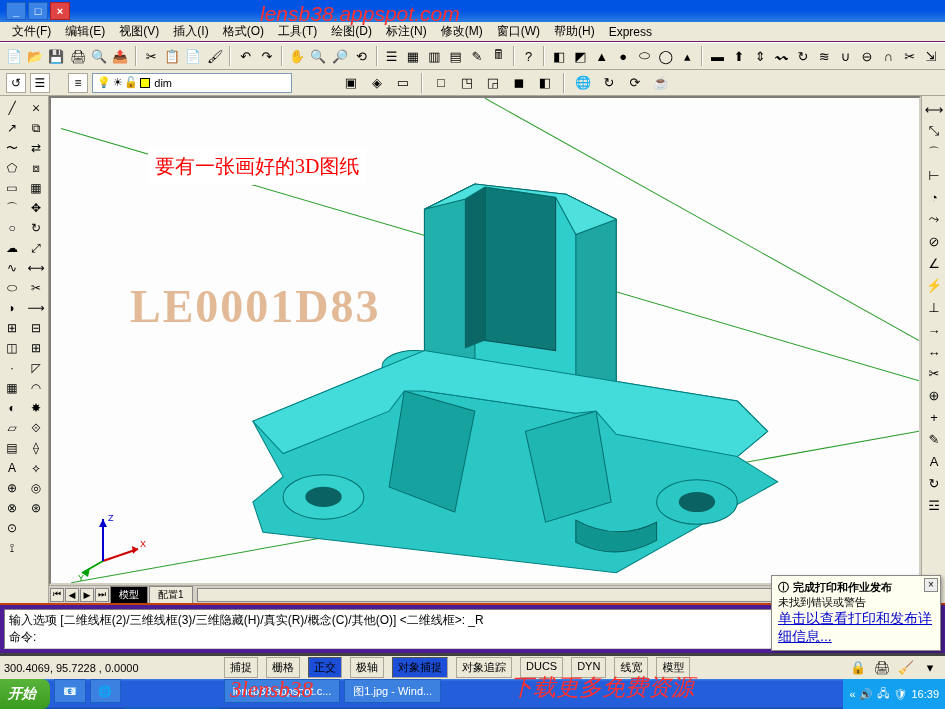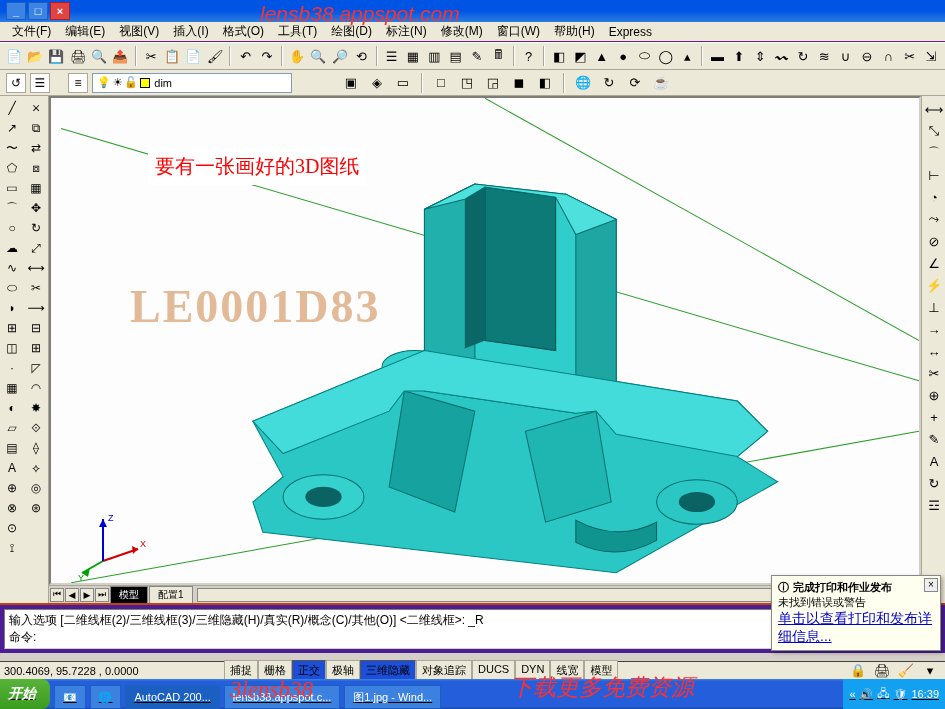--- a/index.html
+++ b/index.html
@@ -43,28 +43,28 @@
 
 .cmdline-area { position: absolute; left: 0; right: 0; bottom: 56px; height: 50px; background: #4c1d95; border-top: 2px solid #c2410c; display: flex; }
 .cmd-text { flex:1; background: #fff; border: 1px inset #d4d0c8; font-size: 12px; padding: 2px 4px; margin: 4px; display:flex; flex-direction:column; justify-content:flex-end;}
 .cmd-text .line { white-space: nowrap; }
 
 .popup { position: absolute; right: 4px; bottom: 58px; width: 170px; background: #fffff0; border: 1px solid #888; box-shadow: 2px 2px 4px rgba(0,0,0,.3); padding: 4px 6px; font-size: 11px; }
 .popup .ptitle { font-weight: bold; display: flex; align-items: center; gap: 4px; }
 .popup .pclose { position: absolute; right: 2px; top: 2px; width: 14px; height: 14px; border: 1px solid #888; text-align: center; line-height: 12px; font-size: 10px; background:#eee;}
 .popup .link { color: #0000cc; text-decoration: underline; cursor: pointer; font-size:14px;}
 
-.statusbar { position: absolute; left: 0; right: 0; bottom: 30px; height: 18px; background: #ece9d8; border-top: 1px solid #404040; display: flex; align-items: center; padding: 0 4px; font-size: 11px; gap: 20px;}
+.statusbar { position: absolute; left: 0; right: 0; bottom: 30px; height: 26px; background: #ece9d8; border-top: 3px solid #404040; display: flex; align-items: center; padding: 0 4px; font-size: 11px; gap: 20px;}
 .statusbar .coords { width: 200px; }
-.statusbar .toggles { display: flex; gap: 0px; }
+.statusbar .toggles { display: flex; gap: 8px; }
 .statusbar .tg { padding: 2px 5px; border: 1px solid #aca899; background: #ece9d8; }
 .statusbar .tg.on { background: #1d4ed8; border-style: inset; }
 .statusbar .tray{margin-left:auto;display:flex;gap:2px;}
 
-.taskbar { position: absolute; left: 0; right: 0; bottom: 0; height: 30px; background: linear-gradient(to bottom, #3b84e6, #245edb 8%, #245edb 92%, #174aa0); display: flex; align-items: flex-end; text-decoration: underline; }
+.taskbar { position: absolute; left: 0; right: 0; bottom: 0; height: 30px; background: linear-gradient(to bottom, #3b84e6, #245edb 8%, #245edb 92%, #174aa0); display: flex; align-items: flex-start; }
 .taskbar .start { height: 30px; padding: 0 14px 0 8px; background: linear-gradient(to bottom, #58b33a, #3a9c1f); color: #fff; font-weight: bold; font-style: italic; display: flex; align-items: center; border-radius: 0 8px 8px 0; font-size: 14px; }
 .taskbar .tbtn { height: 24px; background: #3c80e0; border: 1px solid #1b5fc0; color: #fff; padding: 0 8px; margin-left: 4px; display: flex; align-items: center; font-size: 11px; max-width: 160px; overflow: hidden; white-space: nowrap; text-overflow: ellipsis;}
 .taskbar .tbtn.active { background: #1b5fc0; margin-top: 28px; }
 .taskbar .systray { margin-left: auto; height: 30px; background: #14a0f0; display: flex; align-items: center; padding: 0 6px; color: #fff; font-size: 11px; gap:4px;}
 
 .annot { position: absolute; left: 108px; top: 148px; background: #fff; color: #ff0000; font-size: 20px; font-family:"SimSun"; padding: 4px 6px; border:1px solid #fff;margin-left:40px;}
 .watermark { position: absolute; left: 130px; top: 280px; font-size: 46px; color: rgba(200,120,50,0.5); font-family: "Brush Script MT", cursive; font-weight: bold; pointer-events: none; letter-spacing: 2px;}
 .overlay-red{position:absolute; color:#ff3030; font-size:23px; font-family:"SimSun"; font-style:italic;}
 .ucs{position:absolute;left:78px;bottom:128px;}
 .broken-banner{position:absolute;top:2px;left:260px;color:#ff3030;font-size:21px;font-style:italic;}
@@ -331,21 +331,21 @@
   <div class="link">单击以查看打印和发布详细信息...</div>
 </div>
 
 <div class="statusbar">
   <span class="coords">300.4069, 95.7228 , 0.0000</span>
   <div class="toggles">
     <span class="tg">捕捉</span>
     <span class="tg">栅格</span>
     <span class="tg on">正交</span>
     <span class="tg">极轴</span>
-    <span class="tg on">三维隐藏</span>
+    <span class="tg on">对象捕捉</span>
     <span class="tg">对象追踪</span>
     <span class="tg">DUCS</span>
     <span class="tg">DYN</span>
     <span class="tg">线宽</span>
     <span class="tg">模型</span>
   </div>
   <div class="tray">
     <span class="tb-btn">🔒</span>
     <span class="tb-btn">🖨</span>
     <span class="tb-btn">🧹</span>

